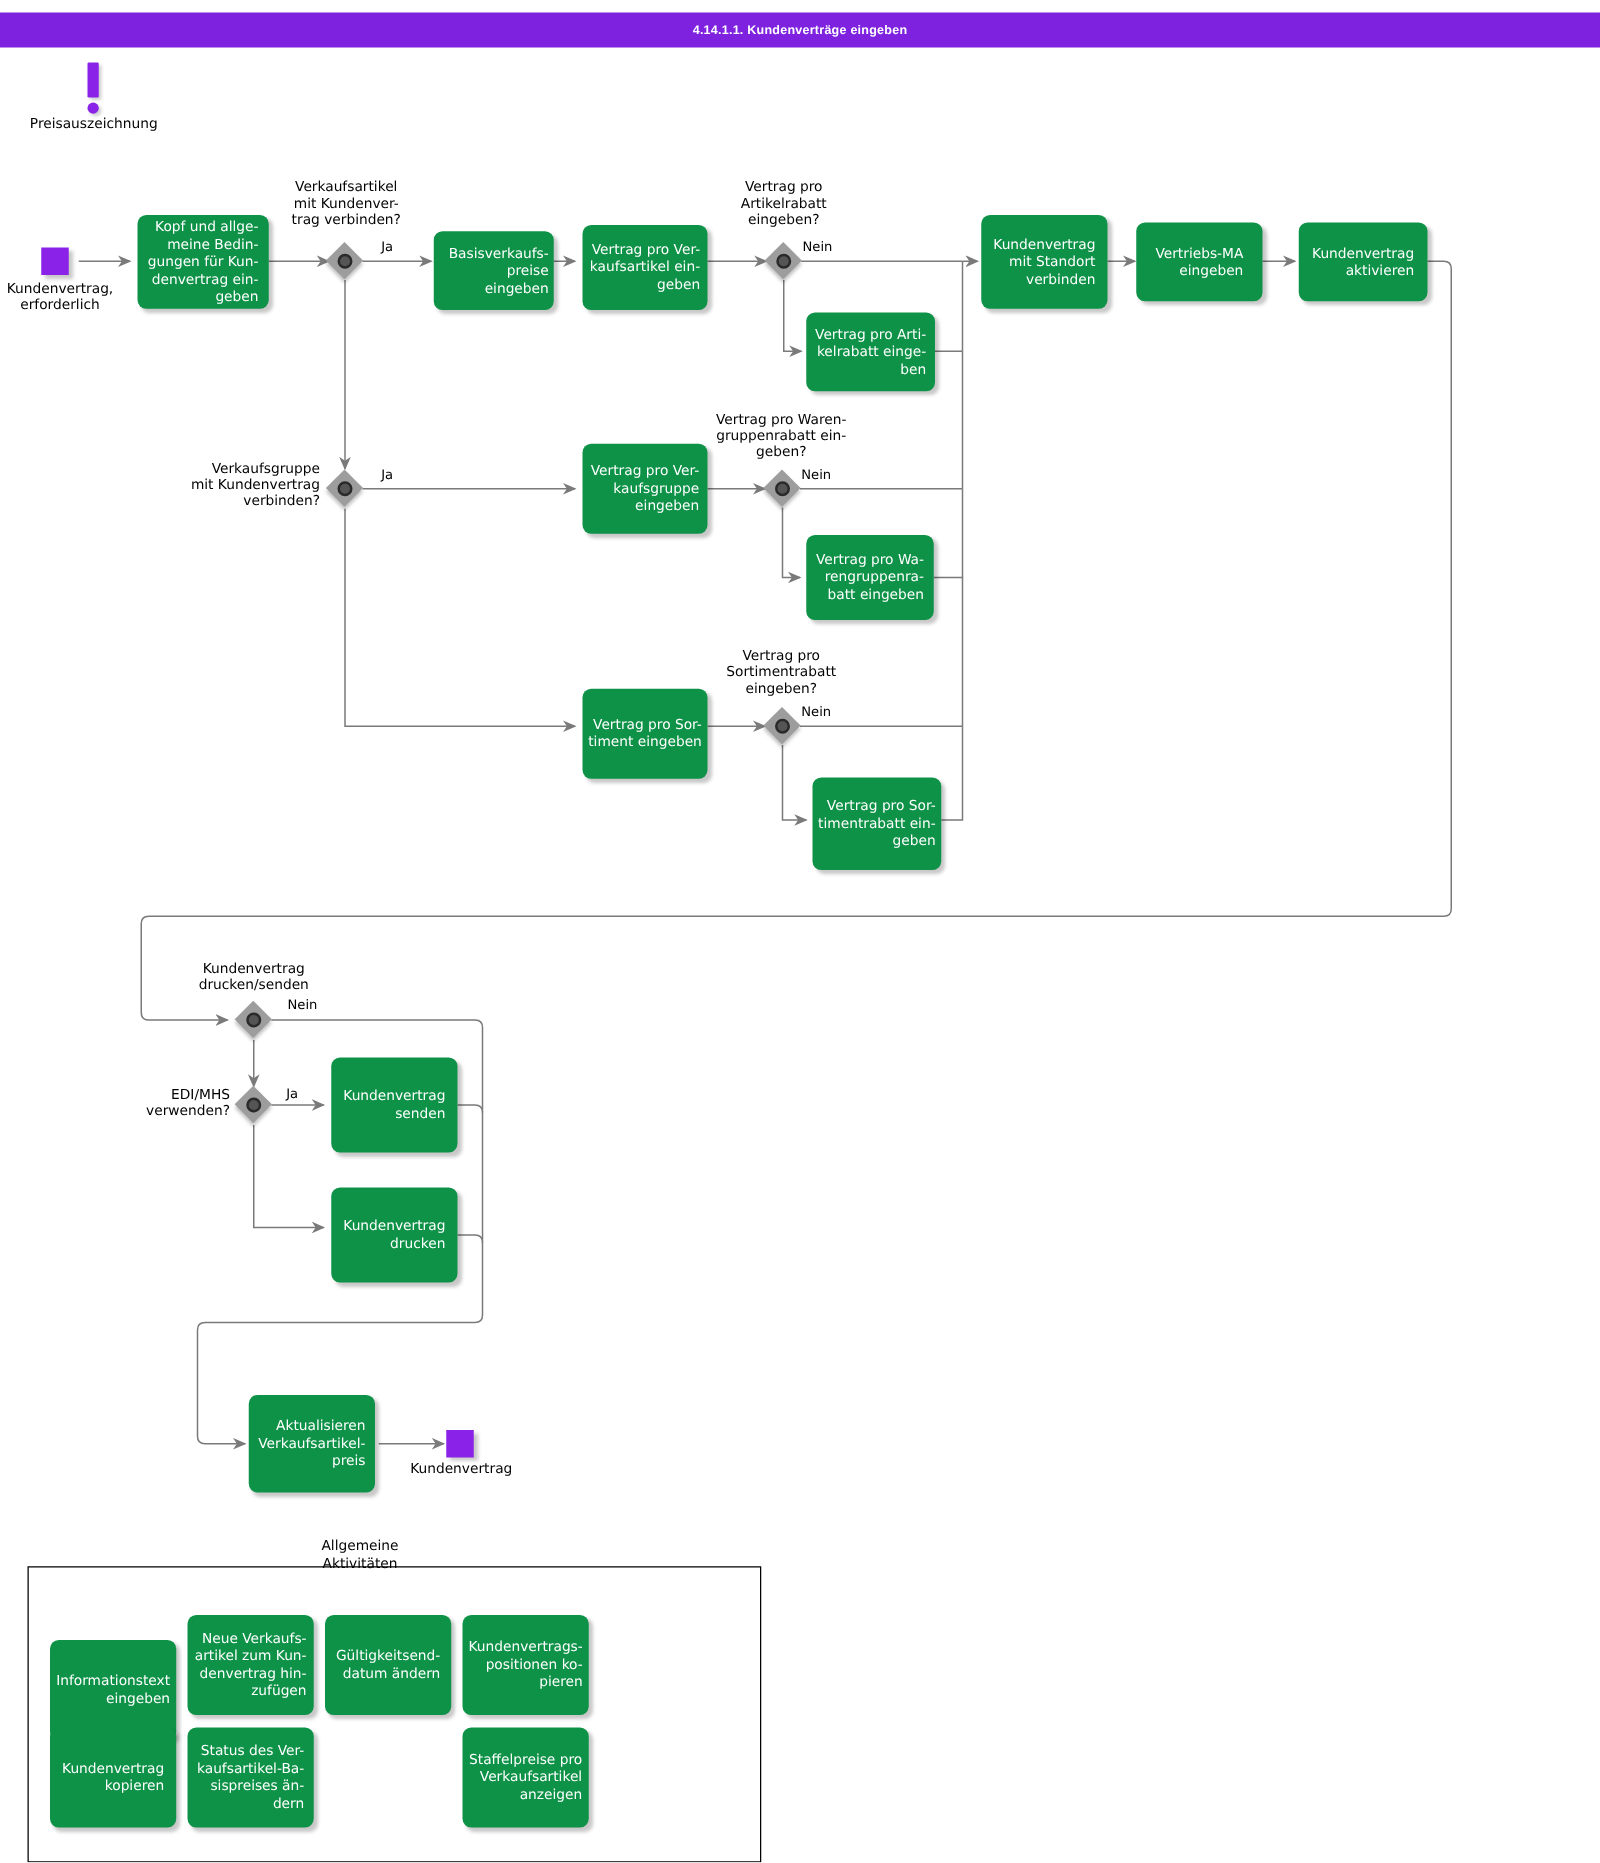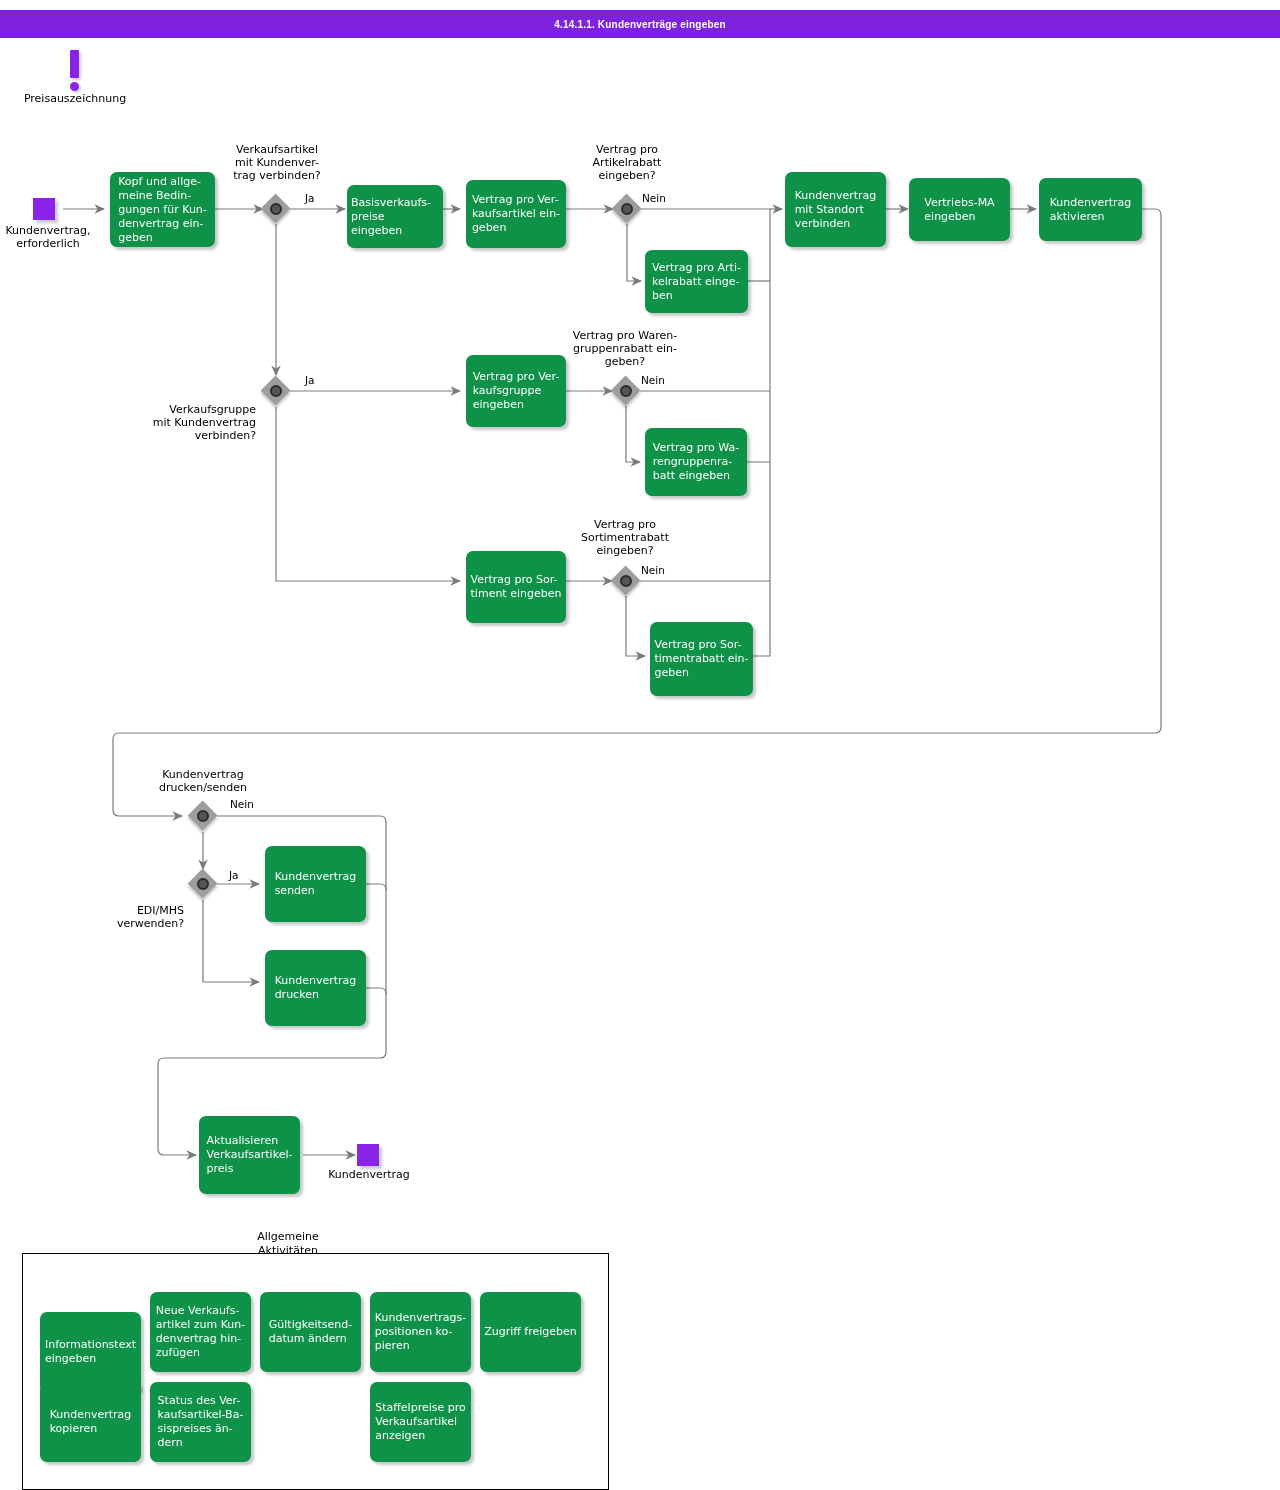--- a/index.html
+++ b/index.html
@@ -5,32 +5,32 @@
   html,body{margin:0;padding:0;background:#ffffff;}
   body{font-family:"DejaVu Sans",sans-serif;}
   #canvas{position:relative;width:1280px;height:1490px;overflow:hidden;background:#fff;}
 
   .titlebar{position:absolute;left:0;top:10px;width:1280px;height:28px;background:#7f22e0;
             display:flex;align-items:center;justify-content:center;}
   .titlebar .t{color:#ffffff;font-size:10px;font-weight:bold;font-family:"Liberation Sans",sans-serif;letter-spacing:.2px;}
 
   
   .act{position:absolute;background:#0d9247;border-radius:7px;color:#fff;
-       display:flex;align-items:center;justify-content:center;text-align:left;
+       display:flex;align-items:center;justify-content:center;text-align:right;
        font-size:11px;line-height:14px;font-family:"DejaVu Sans",sans-serif;
        box-shadow:3px 3px 3px rgba(0,0,0,.22);padding:0 4px;box-sizing:border-box;}
 
   
   .evt{position:absolute;width:22px;height:22px;background:#8a22e8;
        box-shadow:3px 3px 3px rgba(0,0,0,.22);}
 
   
   .cap{position:absolute;color:#000;font-size:11px;line-height:13px;text-align:center;
        font-family:"DejaVu Sans",sans-serif;white-space:pre-line;}
-  .cap.left{text-align:right;margin-top:35px;}
+  .cap.left{text-align:right;}
 
   
   .elbl{position:absolute;color:#000;font-size:10.5px;font-family:"DejaVu Sans",sans-serif;}
 
   
   .dec{position:absolute;width:30px;height:30px;}
   .dec .dia{position:absolute;left:0;top:0;width:21.2px;height:21.2px;background:#9d9d9d;
             transform:rotate(45deg);transform-origin:center;margin:4.4px;
             box-shadow:2px 2px 3px rgba(0,0,0,.25);}
   .dec .circ{position:absolute;left:9px;top:9px;width:12px;height:12px;border-radius:50%;
@@ -251,21 +251,20 @@
 eingeben</div>
   <div class="act" style="left: 150px; top: 1292px; width: 101px; height: 80px; white-space: pre-line;">Neue Verkaufs-
 artikel zum Kun-
 denvertrag hin-
 zufügen</div>
   <div class="act" style="left: 260px; top: 1292px; width: 101px; height: 80px; white-space: pre-line;">Gültigkeitsend-
 datum ändern</div>
   <div class="act" style="left: 370px; top: 1292px; width: 101px; height: 80px; white-space: pre-line;">Kundenvertrags-
 positionen ko-
 pieren</div>
-  <div class="act" style="left: 480px; top: 1292px; width: 101px; height: 80px; white-space: pre-line;">Zugriff freigeben</div>
 
   <div class="act" style="left: 40px; top: 1382px; width: 101px; height: 80px; white-space: pre-line;">Kundenvertrag
 kopieren</div>
   <div class="act" style="left: 150px; top: 1382px; width: 101px; height: 80px; white-space: pre-line;">Status des Ver-
 kaufsartikel-Ba-
 sispreises än-
 dern</div>
   <div class="act" style="left: 370px; top: 1382px; width: 101px; height: 80px; white-space: pre-line;">Staffelpreise pro
 Verkaufsartikel
 anzeigen</div>

